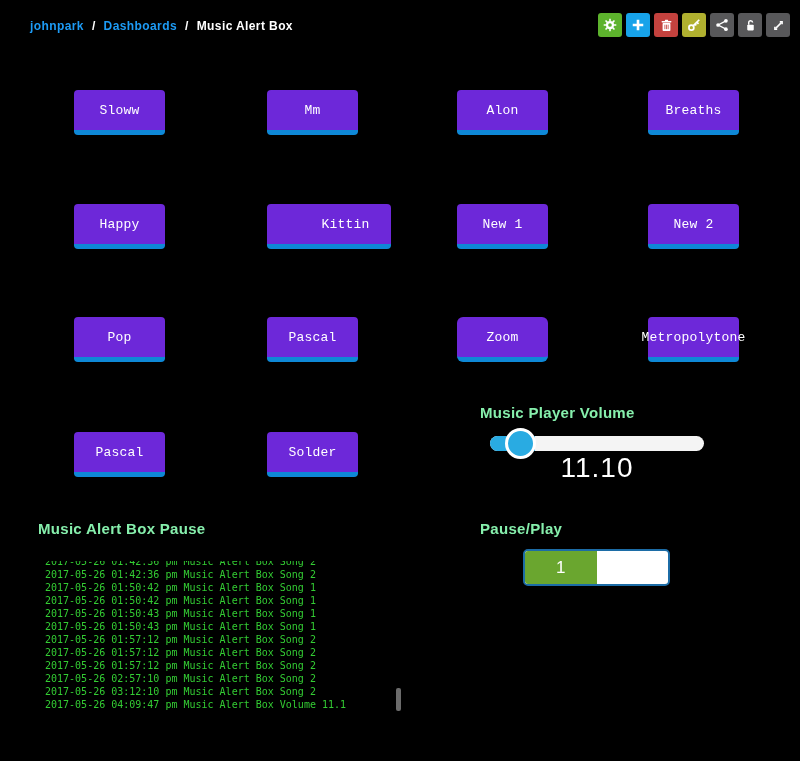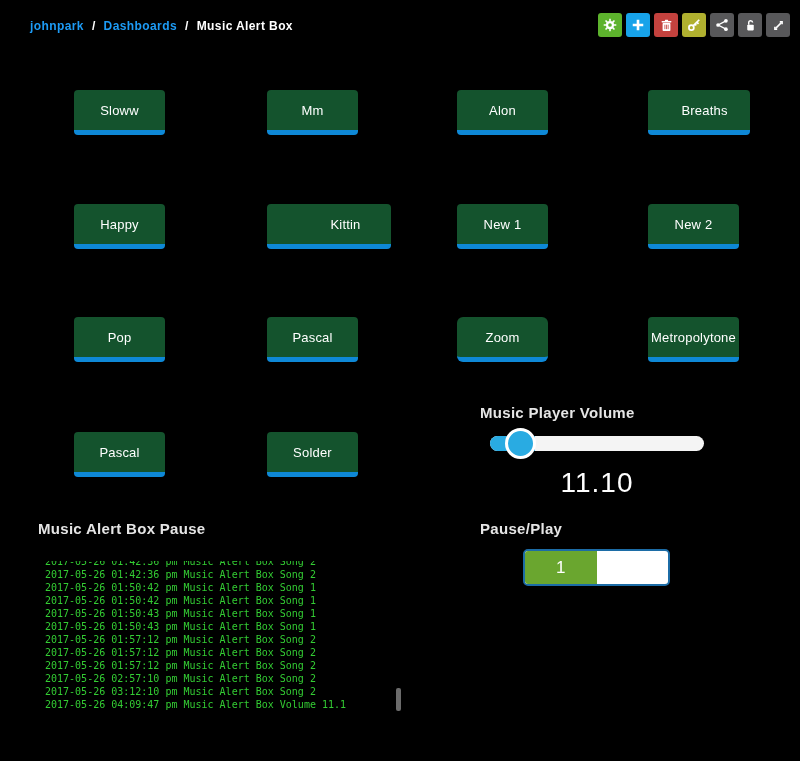--- a/index.html
+++ b/index.html
@@ -21,49 +21,49 @@
   .header-actions { position:absolute; top:13px; right:10px; display:flex; gap:4px; }
   .action-btn {
     width:24px; height:24px; border-radius:3px; cursor:pointer;
     display:flex; align-items:center; justify-content:center;
   }
   .action-btn svg { display:block; }
 
   
   .push-btn {
     position:absolute; width:91px; height:40px;
-    background:#14532d; border-bottom:5px solid #0e88d6; border-radius:4px;
+    background:#6d28d9; border-bottom:5px solid #0e88d6; border-radius:4px;
     color:#fff; font-size:13px; letter-spacing:.2px;
     display:flex; align-items:center; justify-content:center;
-    cursor:pointer; box-sizing:content-box;
+    cursor:pointer; box-sizing:content-box;font-family:Liberation Mono, monospace;
   }
 
   
   .widget-label {
-    position:absolute; color:#e5e5e5; font-size:15px; font-weight:600;
+    position:absolute; color:#86efac; font-size:15px; font-weight:600;
     letter-spacing:.3px; white-space:nowrap;
   }
 
   
   .slider-track {
     position:absolute; left:490px; top:436px; width:214px; height:15px;
     background:#f4f4f4; border-radius:8px;
   }
   .slider-fill {
     position:absolute; left:0; top:0; height:100%; width:21%;
     background:#29abe2; border-radius:8px 0 0 8px;
   }
   .slider-thumb {
     position:absolute; left:505px; top:428px; width:31px; height:31px;
     background:#29abe2; border:3px solid #fff; border-radius:50%;
     box-sizing:border-box; cursor:pointer;
   }
   .slider-value {
     position:absolute; left:490px; top:452px; width:214px; text-align:center;
-    color:#fff; font-size:28px; font-weight:400; letter-spacing:1px;margin-top:15px;
+    color:#fff; font-size:28px; font-weight:400; letter-spacing:1px;
   }
 
   
   .log-box {
     position:absolute; left:38px; top:541px; width:360px; height:172px;
     overflow:hidden;
     margin-top:20px;
   }
   .log-inner { margin-top:-6px; }
   .log-line {
@@ -165,21 +165,21 @@
             </g>
           </svg>
         </span>
       </div>
     </div>
 
   <div>
       <div class="push-btn" style="left: 74px; top: 90px;">Sloww</div>
       <div class="push-btn" style="left: 267px; top: 90px;">Mm</div>
       <div class="push-btn" style="left: 457px; top: 90px;">Alon</div>
-      <div class="push-btn" style="left: 648px; top: 90px; padding-left: 11px;">Breaths</div>
+      <div class="push-btn" style="left: 648px; top: 90px;">Breaths</div>
       <div class="push-btn" style="left: 74px; top: 204px;">Happy</div>
       <div class="push-btn" style="left: 267px; top: 204px; padding-left: 33px;">Kittin</div>
       <div class="push-btn" style="left: 457px; top: 204px;">New 1</div>
       <div class="push-btn" style="left: 648px; top: 204px;">New 2</div>
       <div class="push-btn" style="left: 74px; top: 317px;">Pop</div>
       <div class="push-btn" style="left: 267px; top: 317px;">Pascal</div>
       <div class="push-btn" style="left: 457px; top: 317px; border-radius: 6px;">Zoom</div>
       <div class="push-btn" style="left: 648px; top: 317px;">Metropolytone</div>
       <div class="push-btn" style="left: 74px; top: 432px;">Pascal</div>
       <div class="push-btn" style="left: 267px; top: 432px;">Solder</div>

